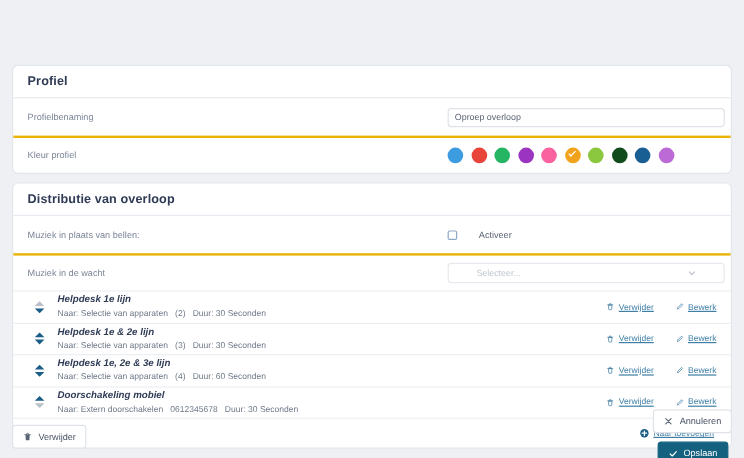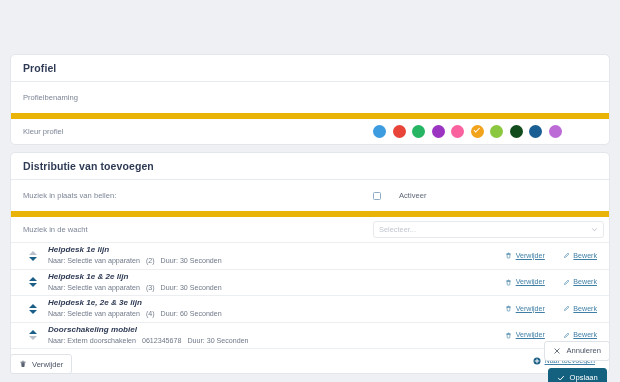--- a/index.html
+++ b/index.html
@@ -35,21 +35,21 @@
     letter-spacing: .1px;
   }
 
   
   .form-row {
     display: flex;
     align-items: center;
     min-height: 31px;
     padding: 0 12px;
   }
-  .form-row + .form-row { border-top: 6px solid #eab308; }
+  .form-row + .form-row { border-top: 2px solid #eab308; }
   .form-label {
     font-size: 7.6px;
     color: #7c8596;
     width: 350px;
     flex: none;
   }
   .form-control { flex: 1; display: flex; align-items: center; }
 
   .text-input {
     width: 231px;
@@ -65,21 +65,21 @@
   }
   .select-box {
     width: 231px;
     height: 17px;
     border: 1px solid #e6e9ed;
     border-radius: 3px;
     background: #fff;
     display: flex;
     align-items: center;
     justify-content: space-between;
-    padding: 0 5px;
+    padding: 0 23px;
   }
   .select-placeholder { font-size: 7.4px; color: #c0c6d0; }
   .chev { width: 7px; height: 7px; display: block; }
 
   
   .check-wrap { display: flex; align-items: center; gap: 18px; }
   .checkbox {
     width: 8px; height: 8px;
     border: 1px solid #8fa8c4;
     border-radius: 1.5px;
@@ -220,20 +220,23 @@
 
 <div class="page">
 
   <div class="card">
     <div class="card-head">
       <span class="card-title">Profiel</span>
     </div>
 
     <div class="form-row">
       <span class="form-label">Profielbenaming</span>
+      <div class="form-control">
+        <input class="text-input" type="text" value="Oproep overloop" style="">
+      </div>
     </div>
 
     <div class="form-row">
       <span class="form-label">Kleur profiel</span>
       <div class="form-control">
         <div class="swatches" id="swatches">
             <span class="swatch" style="background: rgb(61, 155, 224);"></span>
             <span class="swatch" style="background: rgb(232, 68, 58);"></span>
             <span class="swatch" style="background: rgb(37, 181, 99);"></span>
             <span class="swatch" style="background: rgb(155, 52, 192);"></span>
@@ -243,21 +246,21 @@
             <span class="swatch" style="background: rgb(18, 75, 28);"></span>
             <span class="swatch" style="background: rgb(26, 95, 147);"></span>
             <span class="swatch" style="background: rgb(187, 106, 214);"></span>
           </div>
       </div>
     </div>
   </div>
 
   <div class="card">
     <div class="card-head">
-      <span class="card-title">Distributie van toevoegen</span>
+      <span class="card-title">Distributie van overloop</span>
     </div>
 
     <div class="form-row">
       <span class="form-label">Muziek in plaats van bellen:</span>
       <div class="form-control">
         <label class="check-wrap">
           <span class="checkbox"></span>
           <span class="check-label">Activeer</span>
         </label>
       </div>

